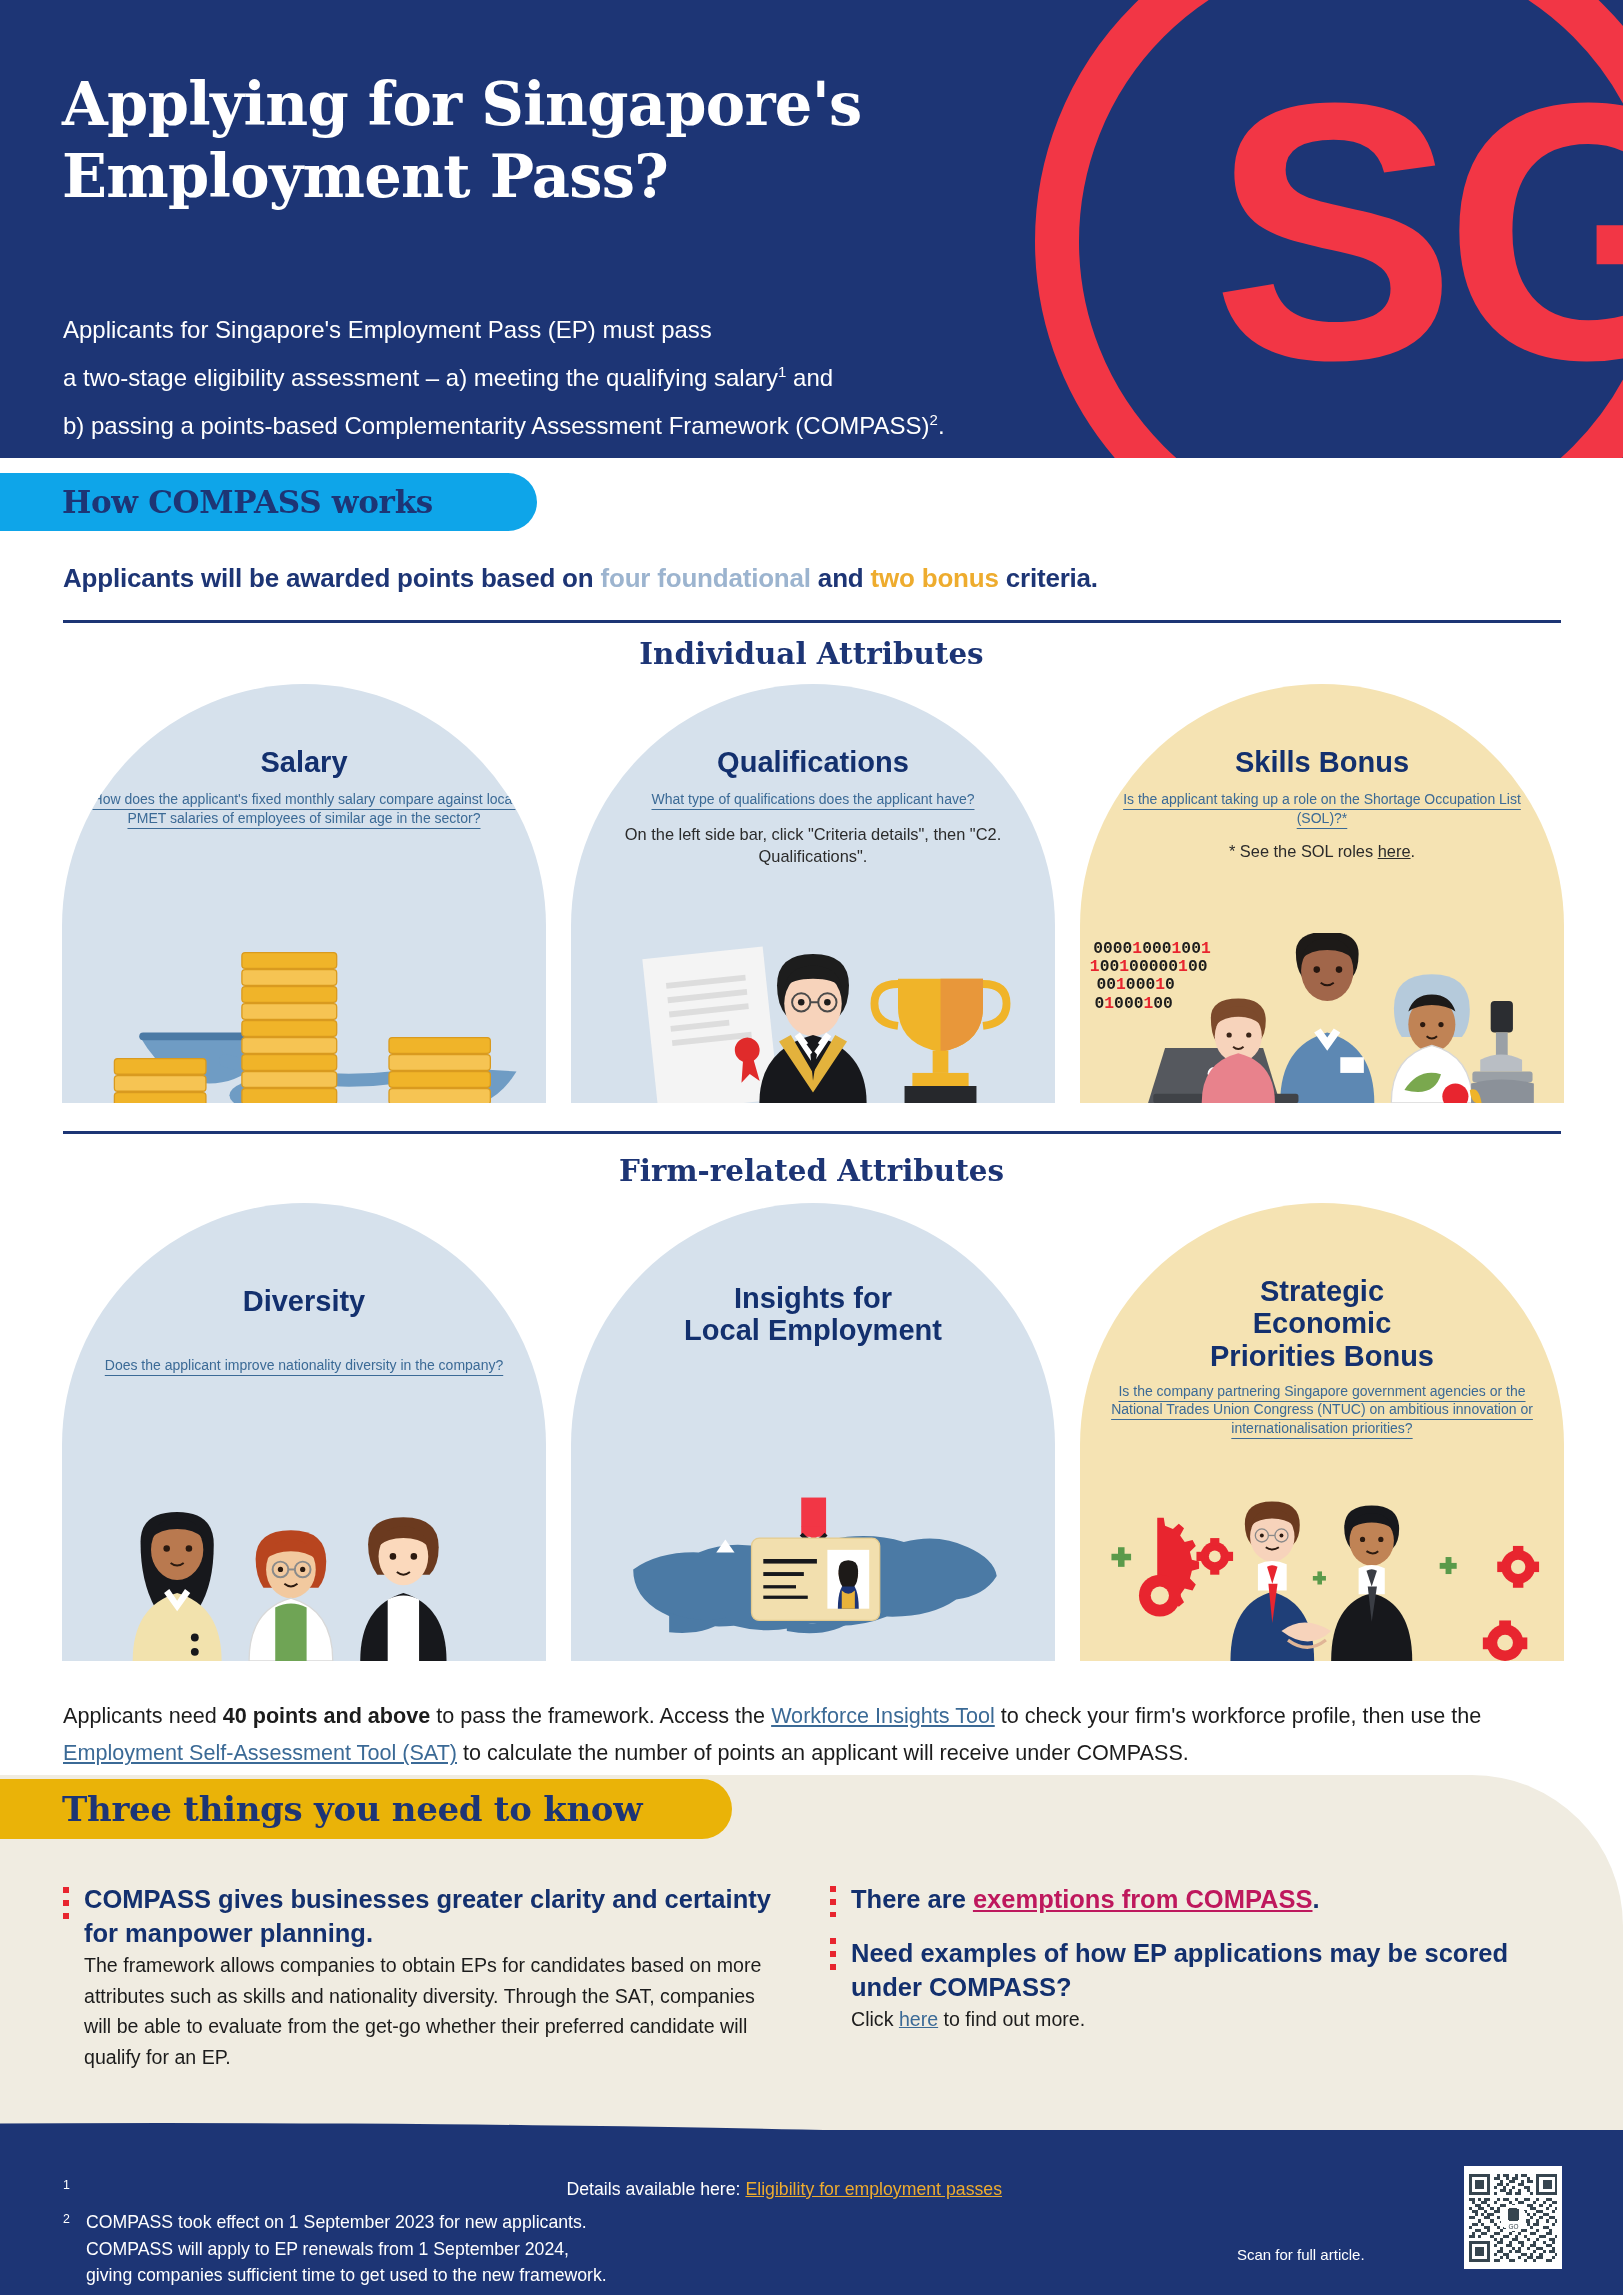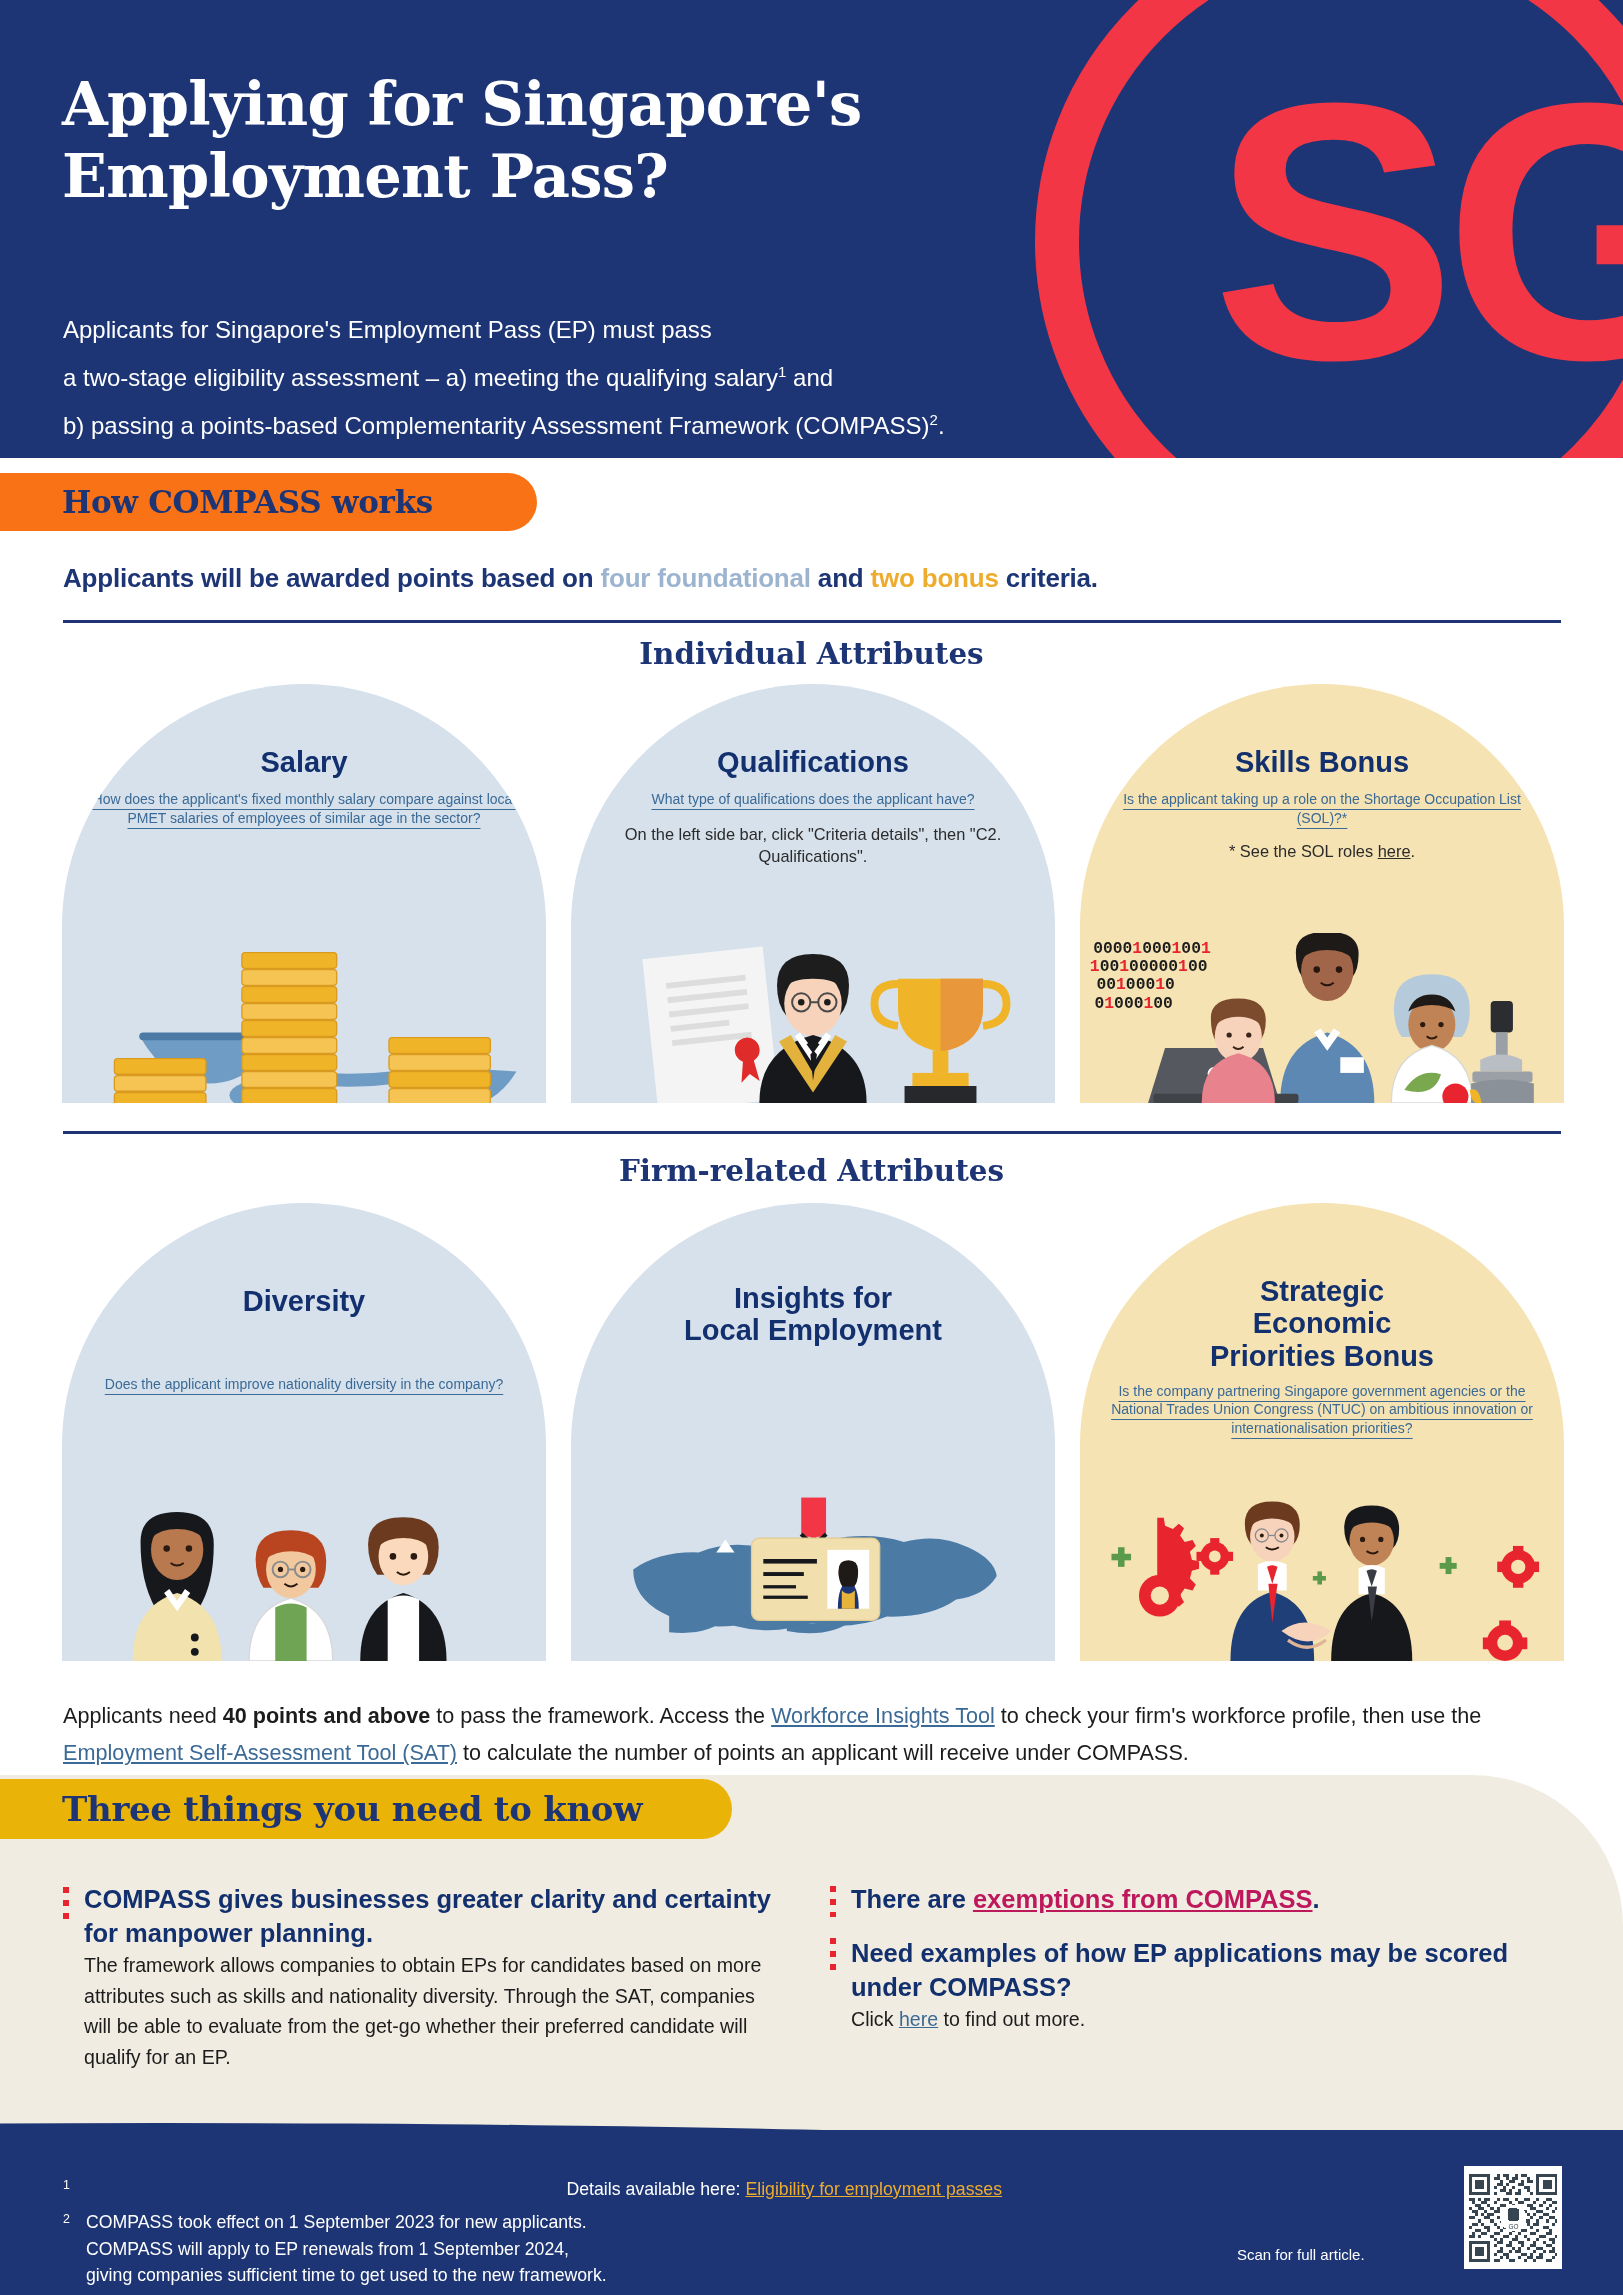--- a/index.html
+++ b/index.html
@@ -41,21 +41,21 @@
   .hdr-body {
     position:absolute; left:63px; top:306px;
     font-size:24px; color:#ffffff; line-height:2.0;
     width:1047px;
   }
   .hdr-body sup { font-size:15px; }
 
   
   .tab1 {
     position:absolute; left:0; top:473px; width:537px; height:58px;
-    background:#f97316; border-radius:0 29px 29px 0;
+    background:#0ea5e9; border-radius:0 29px 29px 0;
   }
   .tab1 span {
     position:absolute; left:62px; top:10.5px;
     font-family:"DejaVu Serif", serif;
     font-size:31px; font-weight:bold; color:#1d3575;
     letter-spacing:-0.3px;
   }
 
   
   .intro {
@@ -117,21 +117,21 @@
 
   #card-salary .card-title { margin-top:62px; }
   #card-salary .card-q     { margin-top:11.8px; }
   #card-qual   .card-title { margin-top:62px; }
   #card-qual   .card-q     { margin-top:11.8px; }
   #card-qual   .card-note  { margin-top:14.4px; }
   #card-skills .card-title { margin-top:62px; }
   #card-skills .card-q     { margin-top:11.8px; }
   #card-skills .card-note  { margin-top:13px; }
   #card-div    .card-title { margin-top:82px; }
-  #card-div    .card-q     { margin-top:58px; }
+  #card-div    .card-q     { margin-top:39px; }
   #card-local  .card-title { margin-top:79px; }
   #card-local  .card-q     { margin-top:10.5px; }
   #card-strat  .card-title { margin-top:72px; }
   #card-strat  .card-q     { margin-top:9.2px; }
 
   .art { position:absolute; left:0; bottom:0; width:484px; height:170px; }
 
   
   .points-para {
     position:absolute; left:63px; top:1697px; width:1505px;

